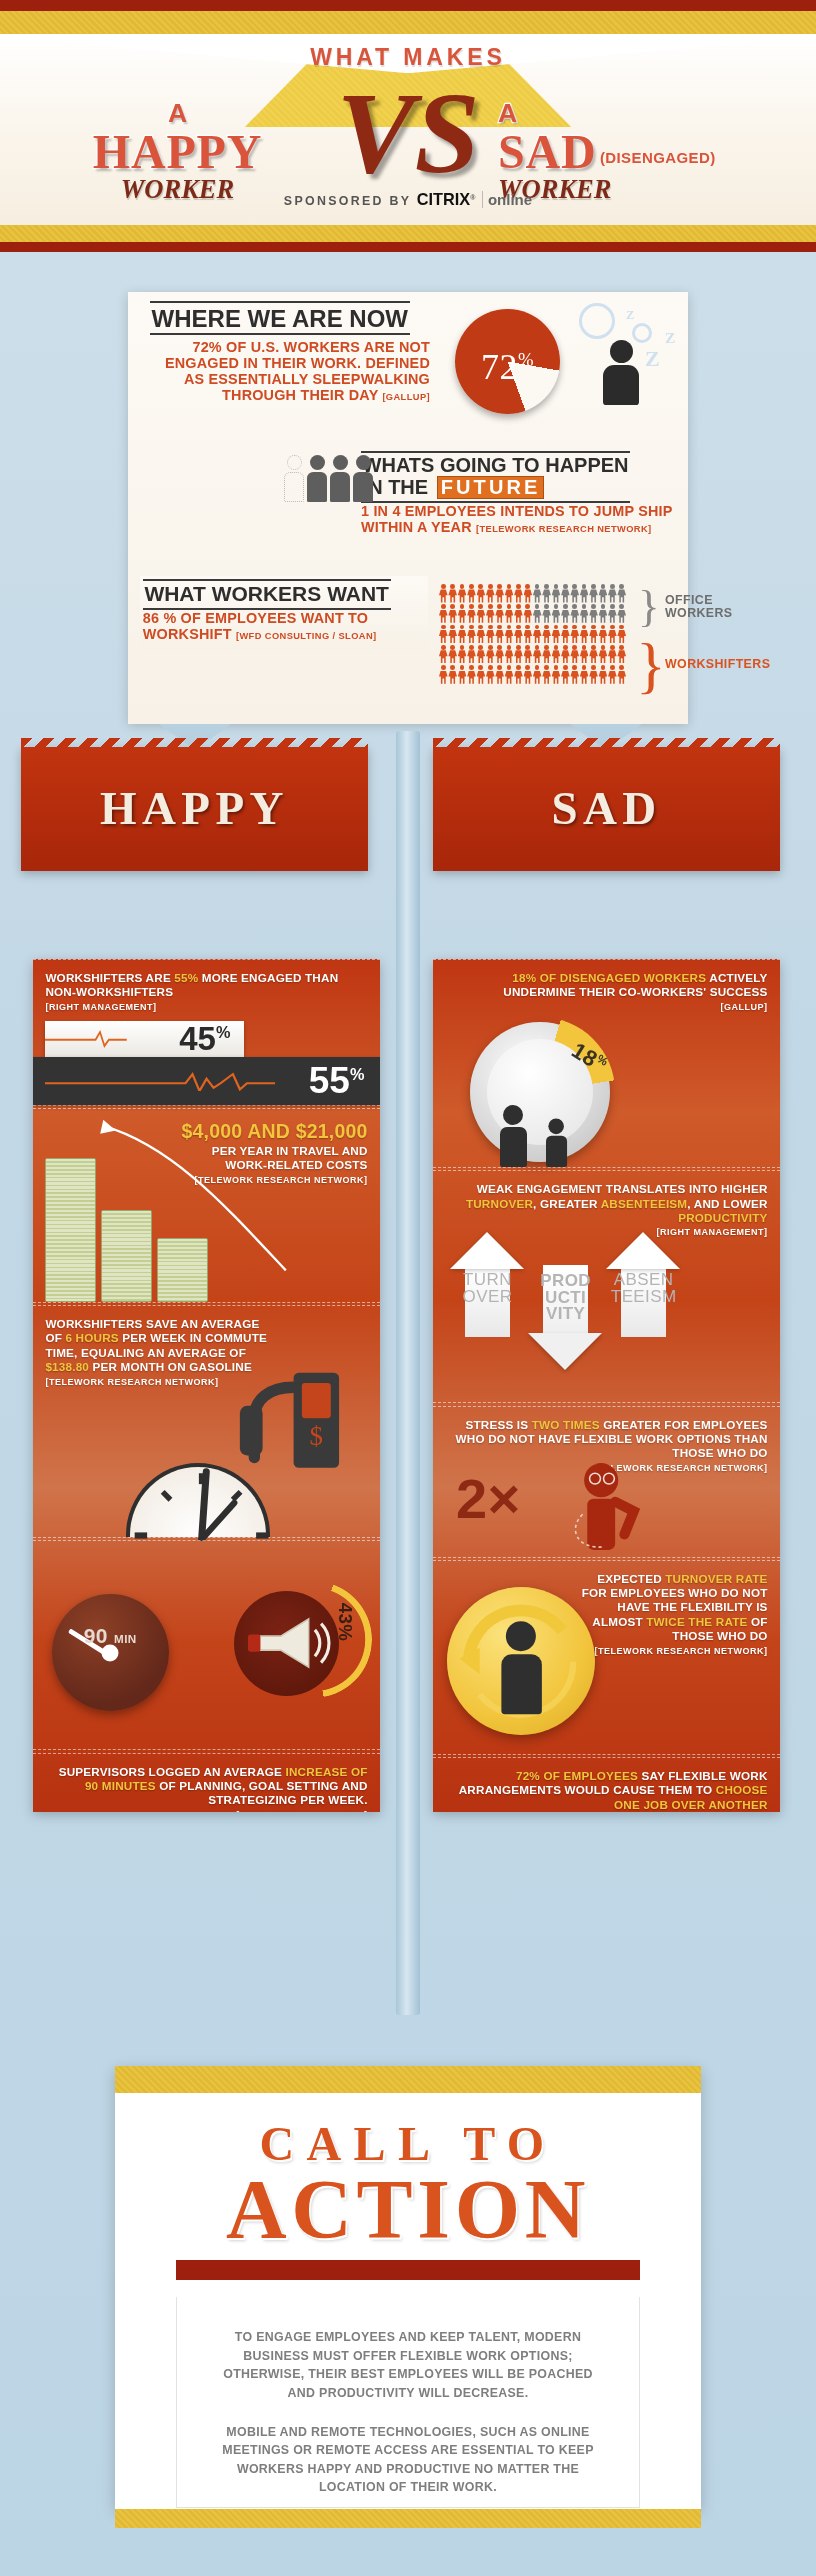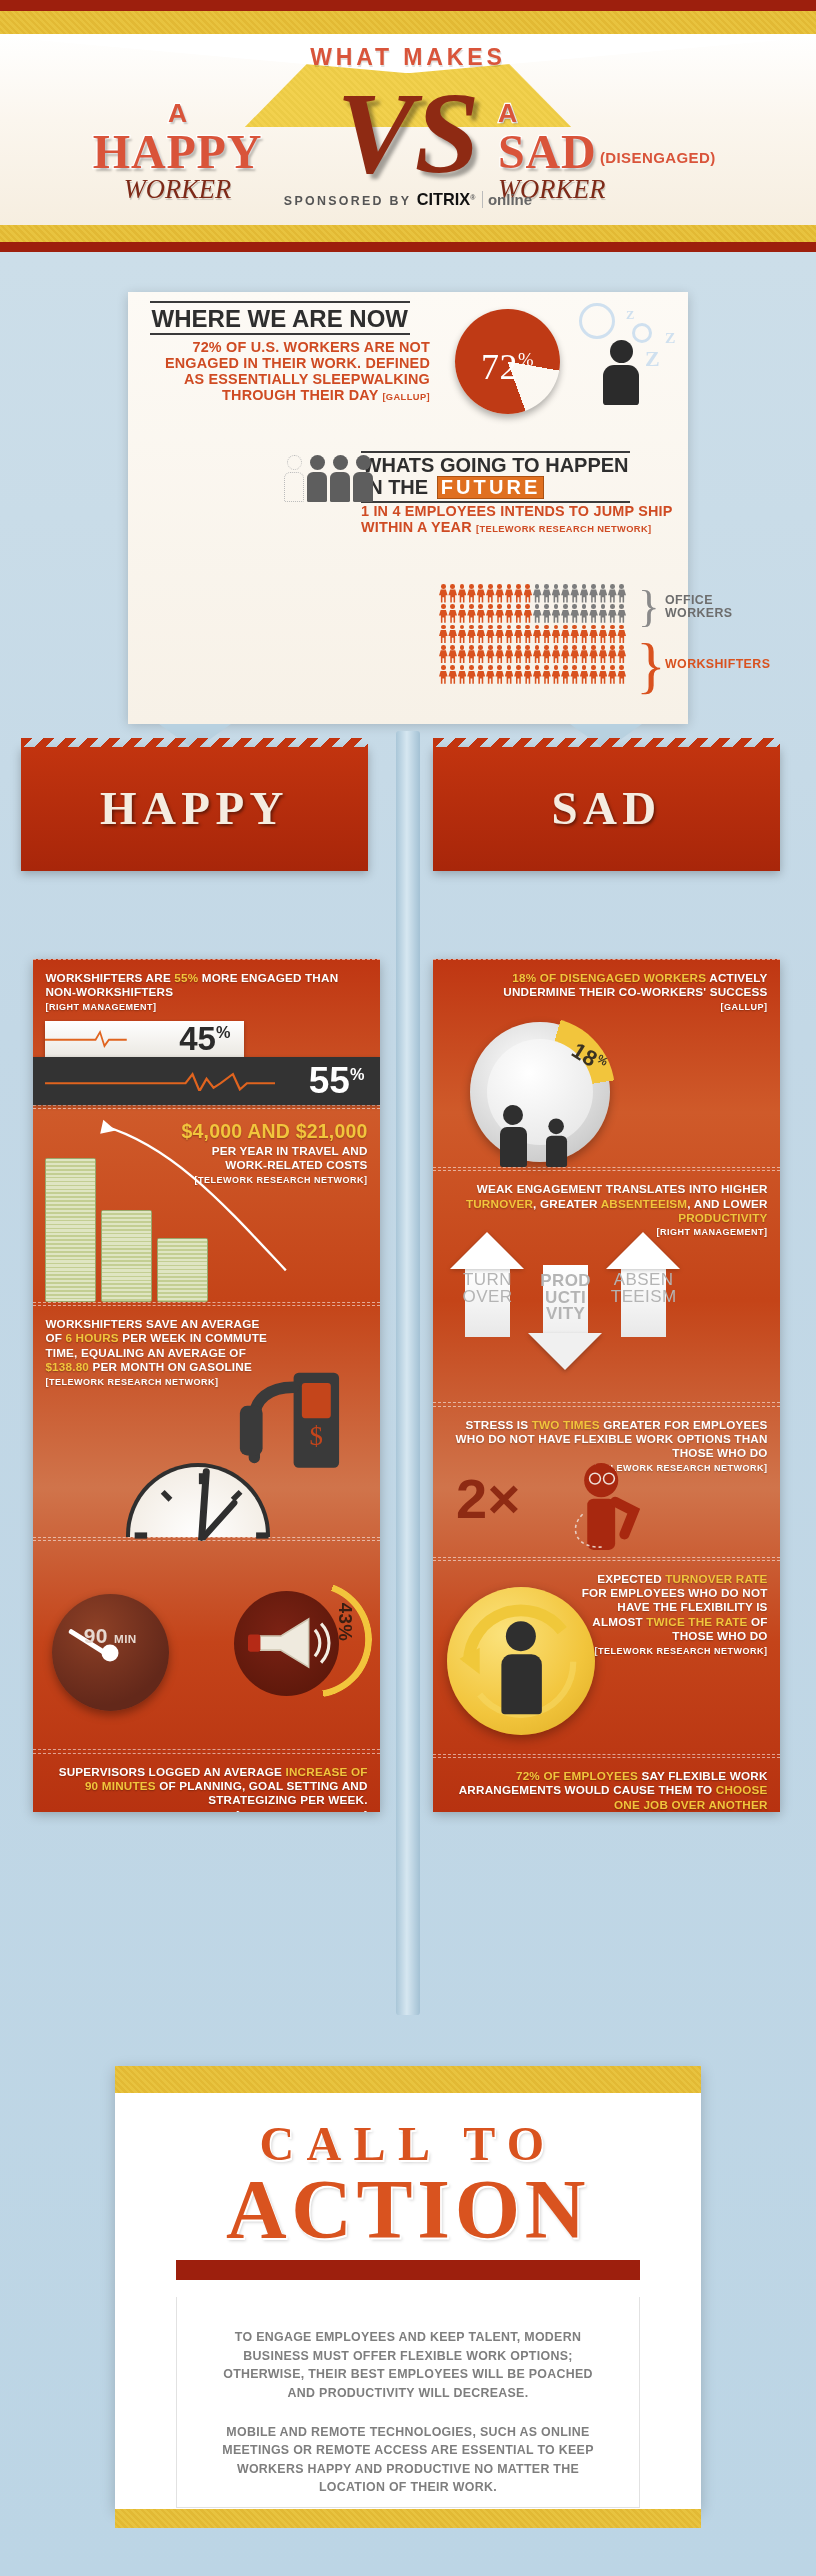--- a/index.html
+++ b/index.html
@@ -29,21 +29,21 @@
     color:#d9543a; font-size:23px; font-weight:bold; letter-spacing:3.9px;
     text-shadow:0.8px 1.6px 0 rgba(0,0,0,.12); }
   .heroline { position:absolute; width:100%; z-index:5; top:45px; height:101px; }
   .hl-left { position:absolute; left:61px; top:18.7px; text-align:center; width:233px; }
   .hl-right{ position:absolute; left:498px; top:18.7px; text-align:left; width:280px; }
   .a-small { font-size:26.5px; color:#d9543a; font-weight:bold; display:inline-block;
     -webkit-text-stroke:2.3px #fff; paint-order:stroke fill; text-shadow:1.6px 2.3px 1.6px rgba(0,0,0,.22); }
   .bigword { font-size:48px; color:#d9543a; font-weight:bold; letter-spacing:0.8px;
     font-family:"Liberation Serif",serif; -webkit-text-stroke:2.3px #fff; paint-order:stroke fill;
     text-shadow:2.3px 3.1px 2.3px rgba(0,0,0,.25); line-height:.95; }
-  .subword{ font-size:26.5px; color:#7e2a18; font-weight:normal; font-style:italic;
+  .subword{ font-size:26.5px; color:#7e2a18; font-weight:bold; font-style:italic;
     font-family:"Liberation Serif",serif; text-shadow:0.8px 1.6px 0.8px rgba(0,0,0,.18); }
   #vs { position:absolute; left:50%; transform:translateX(-50%); top:40px; z-index:7;
     font-family:"Liberation Serif",serif; font-size:117px; font-weight:bold; font-style:italic;
     color:#8e2a13; text-shadow:4.7px 4.7px 3.9px rgba(0,0,0,.35); line-height:1;}
   .disengaged{ font-size:15px; color:#d9543a; font-weight:bold; vertical-align:super; }
   #sponsor { position:absolute; top:156px; width:100%; text-align:center; z-index:6;
     font-size:12.4px; letter-spacing:2.3px; color:#555; font-weight:bold; }
   #sponsor b { font-size:16.3px; color:#111; letter-spacing:0; }
   #sponsor i { font-style:normal; color:#666; letter-spacing:0; font-size:15px; border-left:0.8px solid #bbb; padding-left:5.4px; margin-left:3.9px; }
   #goldbar2 { position:absolute; left:0; top:225px; width:816px; height:17px;
@@ -287,20 +287,29 @@
     <div class="pers solid">
         <div class="h"></div>
         <div class="b"></div>
       </div>
     <div class="pers solid">
         <div class="h"></div>
         <div class="b"></div>
       </div>
   </div>
 
+  <div id="s3">
+    <div class="hdrblk">
+      <h3 class="cond">WHAT WORKERS WANT</h3>
+    </div>
+    <div class="orangecopy cond">
+      <span>86 % OF EMPLOYEES WANT TO WORKSHIFT</span>
+      <span class="src">[WFD CONSULTING / SLOAN]</span>
+    </div>
+  </div>
 
   <div id="pictos">
     <div class="prow">
       <i class="fig o"></i>
         <i class="fig o"></i>
         <i class="fig o"></i>
         <i class="fig o"></i>
         <i class="fig o"></i>
         <i class="fig o"></i>
         <i class="fig o"></i>

